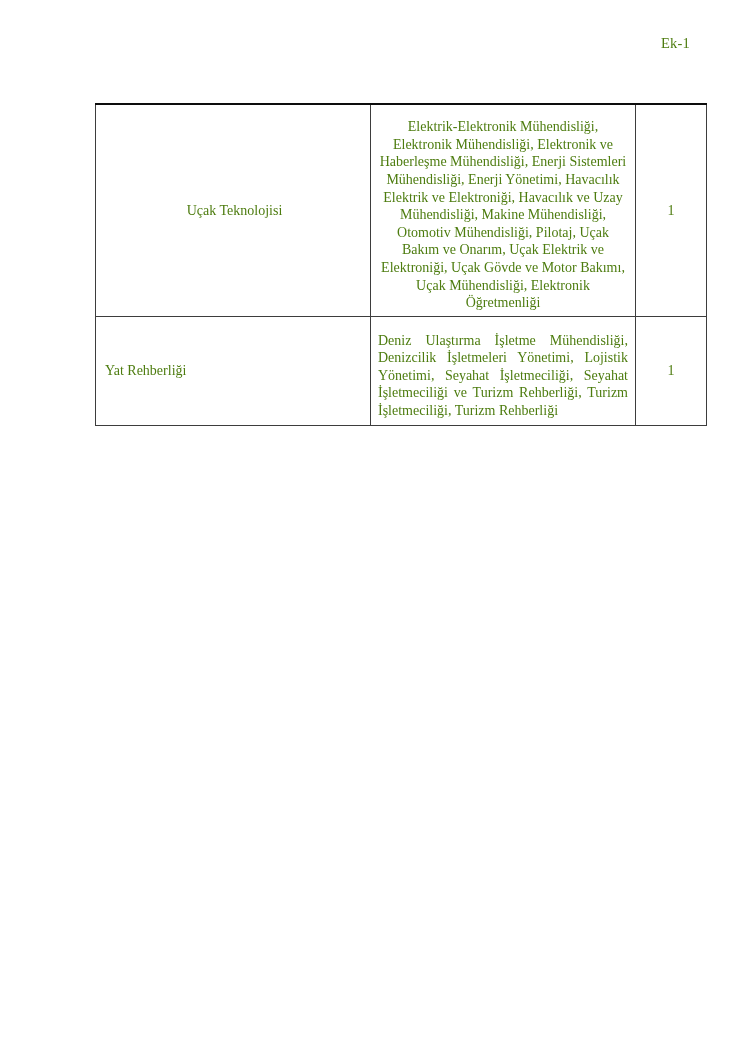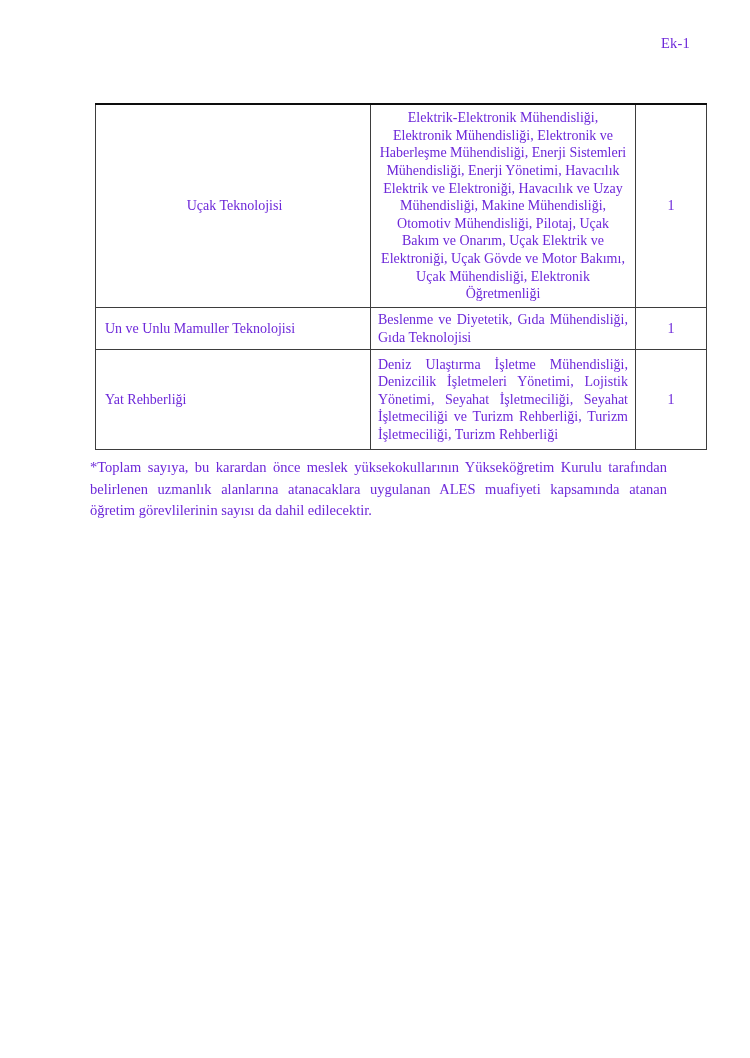--- a/index.html
+++ b/index.html
@@ -6,21 +6,21 @@
     margin: 0;
     padding: 0;
     background: #ffffff;
   }
   .page {
     position: relative;
     width: 750px;
     height: 1058px;
     background: #ffffff;
     font-family: "Liberation Serif", serif;
-    color: #6d28d9;
+    color: #4d7c0f;
     overflow: hidden;
   }
   .corner-label {
     position: absolute;
     top: 35px;
     left: 661px;
     font-size: 14.5px;
     letter-spacing: 0.2px;
   }
   table.programs {
@@ -41,21 +41,21 @@
     overflow: hidden;
   }
   col.c1 { width: 275px; }
   col.c2 { width: 265px; }
   col.c3 { width: 71px;  }
   td.program-cell {
     padding: 2px 6px 2px 9px;
     text-align: left;
   }
   td.fields-cell {
-    padding: 3px 7px 3px 7px;
+    padding: 12px 7px 3px 7px;
     text-align: justify;
   }
   td.count-cell {
     text-align: center;
     padding: 2px;
   }
   tr.row-0 td { height: 196px; text-align: center; }
   tr.row-1 td { height: 34px; }
   tr.row-2 td { height: 93px; margin-left: 28px; }
   .footnote {
@@ -80,28 +80,22 @@
       <col class="c1">
         <col class="c2">
         <col class="c3">
     </colgroup>
     <tbody>
       <tr class="row-0">
         <td class="program-cell">Uçak Teknolojisi</td>
         <td class="fields-cell">Elektrik-Elektronik Mühendisliği, Elektronik Mühendisliği, Elektronik ve Haberleşme Mühendisliği, Enerji Sistemleri Mühendisliği, Enerji Yönetimi, Havacılık Elektrik ve Elektroniği, Havacılık ve Uzay Mühendisliği, Makine Mühendisliği, Otomotiv Mühendisliği, Pilotaj, Uçak Bakım ve Onarım, Uçak Elektrik ve Elektroniği, Uçak Gövde ve Motor Bakımı, Uçak Mühendisliği, Elektronik Öğretmenliği</td>
         <td class="count-cell">1</td>
       </tr>
-      <tr class="row-1">
-        <td class="program-cell">Un ve Unlu Mamuller Teknolojisi</td>
-        <td class="fields-cell">Beslenme ve Diyetetik, Gıda Mühendisliği, Gıda Teknolojisi</td>
-        <td class="count-cell">1</td>
-      </tr>
       <tr class="row-2">
         <td class="program-cell">Yat Rehberliği</td>
         <td class="fields-cell">Deniz Ulaştırma İşletme Mühendisliği, Denizcilik İşletmeleri Yönetimi, Lojistik Yönetimi, Seyahat İşletmeciliği, Seyahat İşletmeciliği ve Turizm Rehberliği, Turizm İşletmeciliği, Turizm Rehberliği</td>
         <td class="count-cell">1</td>
       </tr>
     </tbody>
   </table>
 
-  <div class="footnote">*Toplam sayıya, bu karardan önce meslek yüksekokullarının Yükseköğretim Kurulu tarafından belirlenen uzmanlık alanlarına atanacaklara uygulanan ALES muafiyeti kapsamında atanan öğretim görevlilerinin sayısı da dahil edilecektir.</div>
 
 </div>
 
 </body></html>

